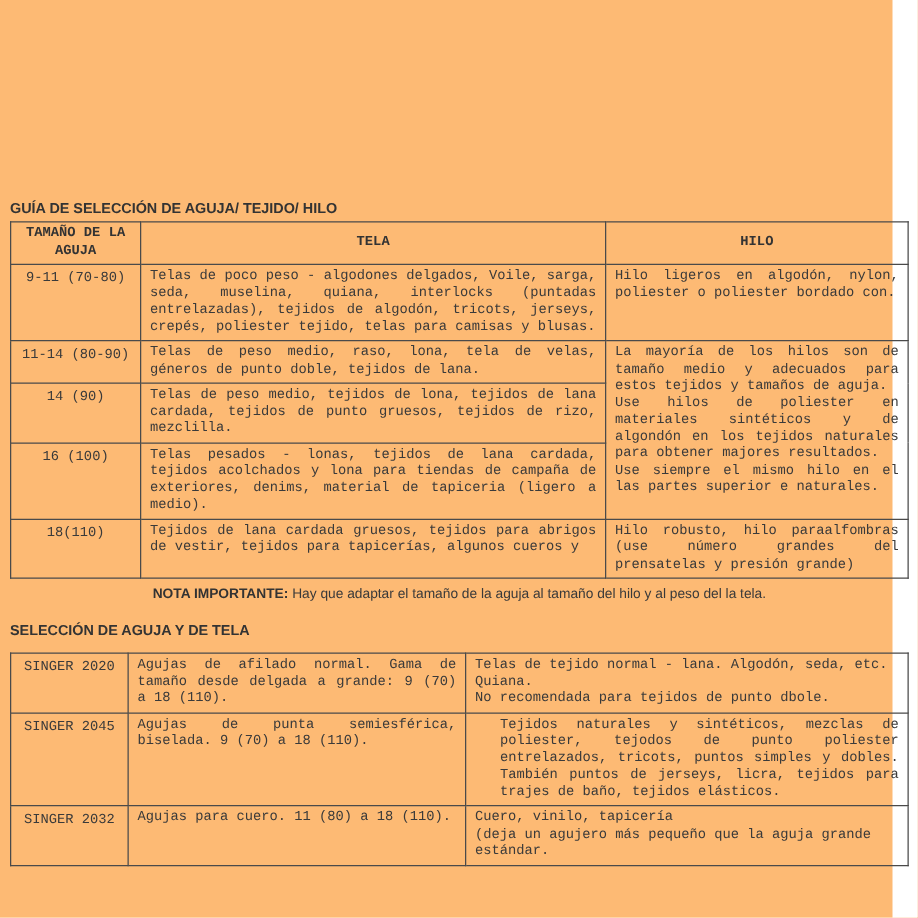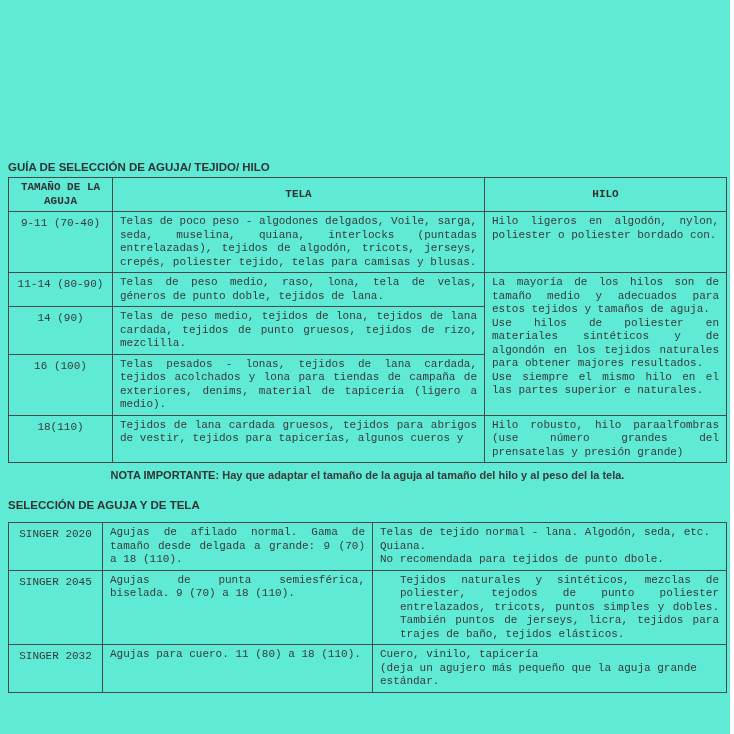--- a/index.html
+++ b/index.html
@@ -11,22 +11,21 @@
     width: 734px;
     height: 734px;
     font-family: "Liberation Sans", sans-serif;
     color: #3a3a3a;
     overflow: hidden;
   }
   .page {
     position: relative;
     width: 714px;
     height: 734px;
-    background: #5eead4;
-    padding-left: 16px;
+    background: #fdba74;
   }
   .content {
     position: absolute;
     top: 161px;
     left: 8px;
     width: 719px;
   }
   .section-title {
     font-weight: bold;
     font-size: 11.5px;
@@ -64,21 +63,20 @@
     padding-top: 5px;
   }
   .cell-just { text-align: justify; margin-left: 20px; }
   .merged-line { text-align: justify; }
   .note-line {
     margin-top: 6px;
     font-size: 11px;
     line-height: 13px;
     text-align: center;
     color: #3a3a3a;
-    font-weight: bold;
   }
   .note-line b { color: #333333; }
   .section2-title {
     margin-top: 17px;
     margin-bottom: 10px;
   }
   .t2-col-agujas { width: 94px; }
   .t2-col-expl   { width: 270px; }
   .t1-header-row th { height: 26px; }
 </style>
@@ -96,21 +94,21 @@
         <col class="t1-col-tela">
         <col>
       </colgroup>
       <tbody>
           <tr class="t1-header-row">
         <th>TAMAÑO DE LA AGUJA</th>
         <th>TELA</th>
         <th>HILO</th>
       </tr>
       <tr>
-        <td class="cell-center">9-11 (70-40)</td>
+        <td class="cell-center">9-11 (70-80)</td>
         <td class="cell-just">Telas de poco peso - algodones delgados, Voile, sarga, seda, muselina, quiana, interlocks (puntadas entrelazadas), tejidos de algodón, tricots, jerseys, crepés, poliester tejido, telas para camisas y blusas.</td>
         <td class="cell-just">Hilo ligeros en algodón, nylon, poliester o poliester bordado con.</td>
       </tr>
       <tr>
         <td class="cell-center">11-14 (80-90)</td>
         <td class="cell-just">Telas de peso medio, raso, lona, tela de velas, géneros de punto doble, tejidos de lana.</td>
         <td rowspan="3">
           <div class="merged-line">La mayoría de los hilos son de tamaño medio y adecuados para estos tejidos y tamaños de aguja.</div>
           <div class="merged-line">Use hilos de poliester en materiales sintéticos y de algondón en los tejidos naturales para obtener majores resultados.</div>
           <div class="merged-line">Use siempre el mismo hilo en el las partes superior e naturales.</div>

